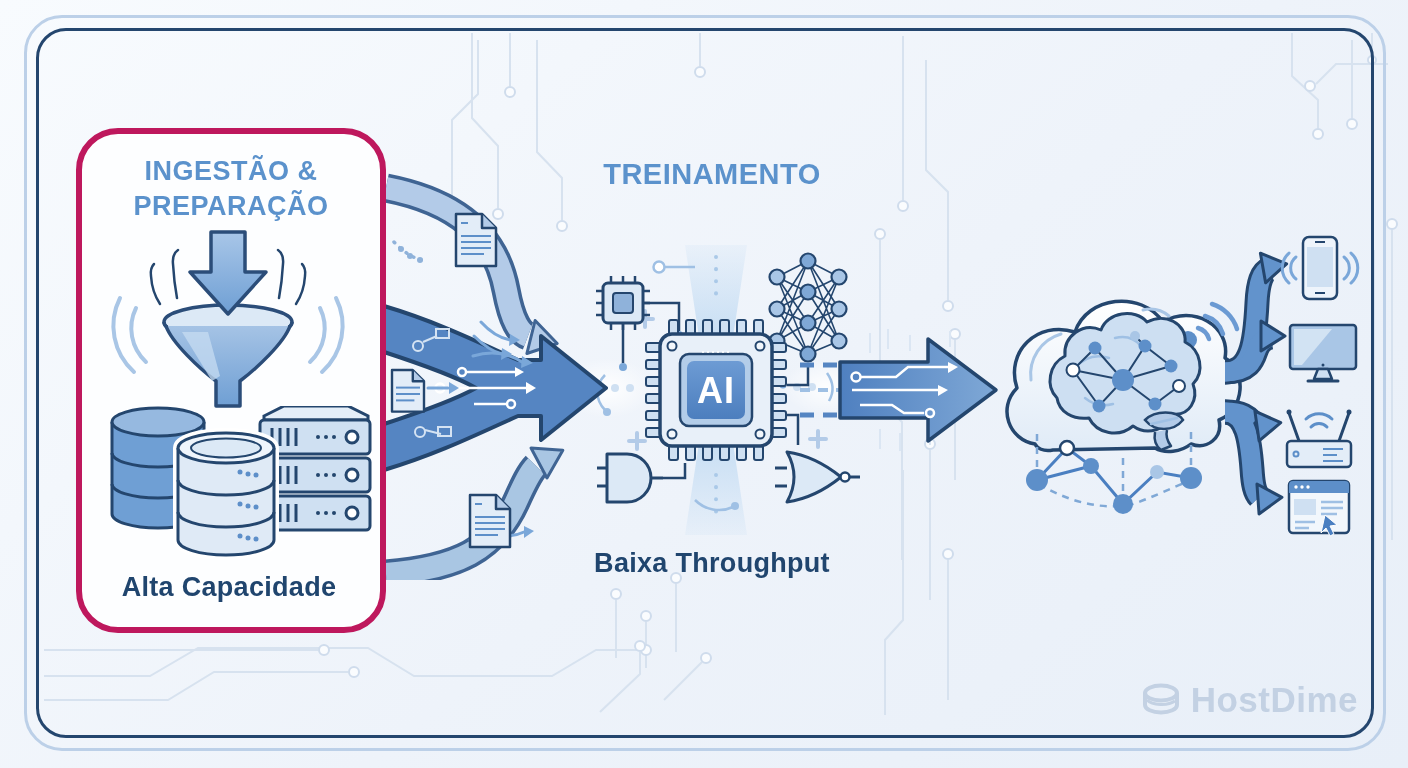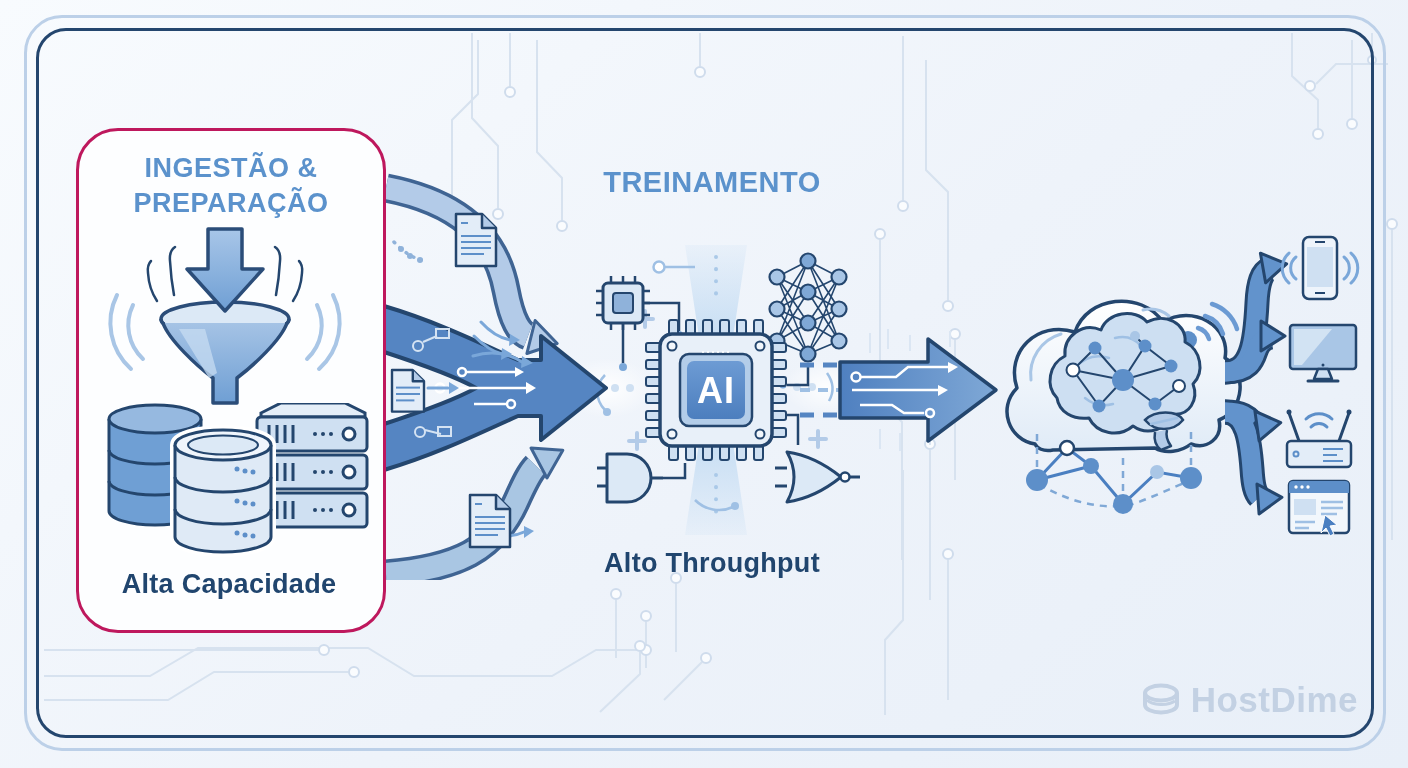--- a/index.html
+++ b/index.html
@@ -9,21 +9,21 @@
     font-family:"Liberation Sans",sans-serif;
   }
   .page{position:relative;width:1408px;height:768px;}
   .abs{position:absolute;}
   svg{display:block;}
   svg text{font-family:"Liberation Sans",sans-serif;}
   .frame-outer{left:24px;top:15px;width:1356px;height:730px;border:3px solid #bcd0e8;border-radius:38px;}
   .frame-inner{left:36px;top:28px;width:1332px;height:704px;border:3px solid #24466e;border-radius:30px;}
   .card{
     left:76px;top:128px;width:310px;height:505px;box-sizing:border-box;
-    background:#fdfeff;border:3px solid #be185d;border-radius:42px;z-index:5;
+    background:#fdfeff;border:6px solid #be185d;border-radius:42px;z-index:5;
   }
   .t-title{color:#5b92cc;font-weight:700;text-align:center;line-height:1.3;letter-spacing:.5px;z-index:6;}
   .t-caption{color:#20456e;font-weight:700;text-align:center;letter-spacing:.3px;z-index:6;}
   .card-title{font-size:27px;}
   .mid-title{font-size:29px;}
   .caption-lg{font-size:27px;}
   .logo{right:50px;top:680px;display:flex;align-items:center;gap:10px;z-index:4;justify-content:flex-end;}
   .logo-text{font-size:35px;font-weight:700;color:#c3d1e3;letter-spacing:.5px;}
   .z0{z-index:0}.z2{z-index:2}.z3{z-index:3}.z4{z-index:4}
 </style>
@@ -592,24 +592,24 @@
           <circle cx="19" cy="6" r="1.7"></circle>
         </g>
       <rect x="5" y="18" width="22" height="16" fill="#cfe0f2"></rect>
       <g stroke="#9fc0e4" stroke-width="2.5">
           <path d="M32,21 h22 M32,27 h22 M32,33 h16 M6,41 h20 M6,47 h14"></path>
         </g>
       <path d="M36,34 l12,10 -7,1 4,8 -4,2 -4,-8 -5,5 z" fill="#4a7fc1" stroke="#ffffff" stroke-width="1"></path>
     </g>
   </svg>
 
-  <div class="abs t-title mid-title" style="left:562px;top:164px;width:300px">
+  <div class="abs t-title mid-title" style="left:562px;top:156px;width:300px">
     <div>TREINAMENTO</div>
   </div>
-  <div class="abs t-caption caption-lg" style="left:562px;top:548px;width:300px">Alto Throughput</div>
+  <div class="abs t-caption caption-lg" style="left:562px;top:548px;width:300px">Baixa Throughput</div>
 
   <div class="abs logo">
     <svg width="40" height="40" viewBox="0 0 40 40">
       <ellipse cx="20" cy="13" rx="16" ry="7.5" fill="none" stroke="#c3d1e3" stroke-width="4"></ellipse>
       <path d="M4,13 V25 a16,7.5 0 0 0 32,0 V13" fill="none" stroke="#c3d1e3" stroke-width="4"></path>
       <path d="M6,20 a16,7.5 0 0 0 28,1" fill="none" stroke="#c3d1e3" stroke-width="3"></path>
     </svg>
     <span class="logo-text">HostDime</span>
   </div>
 

